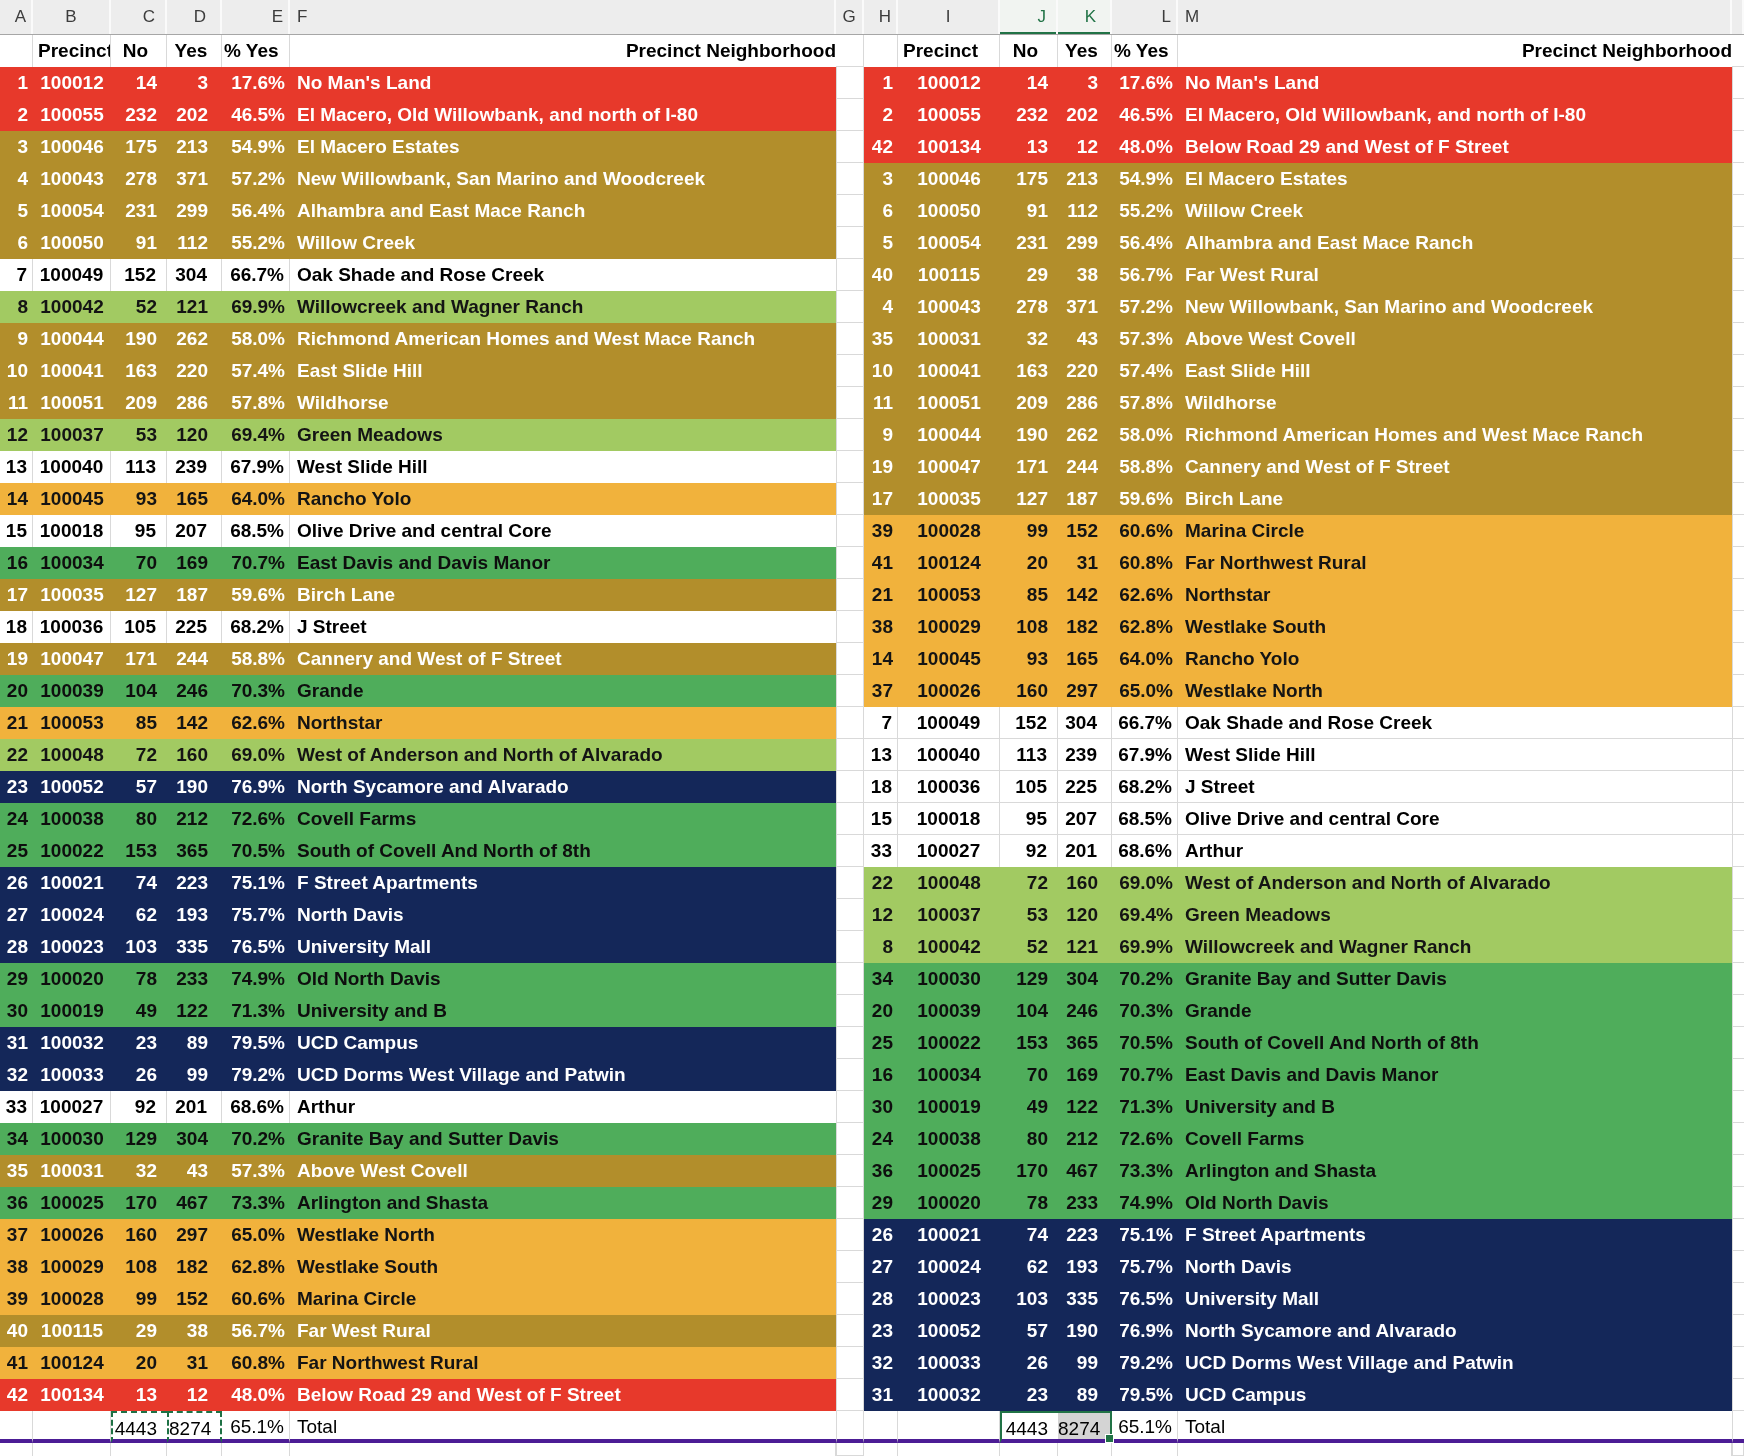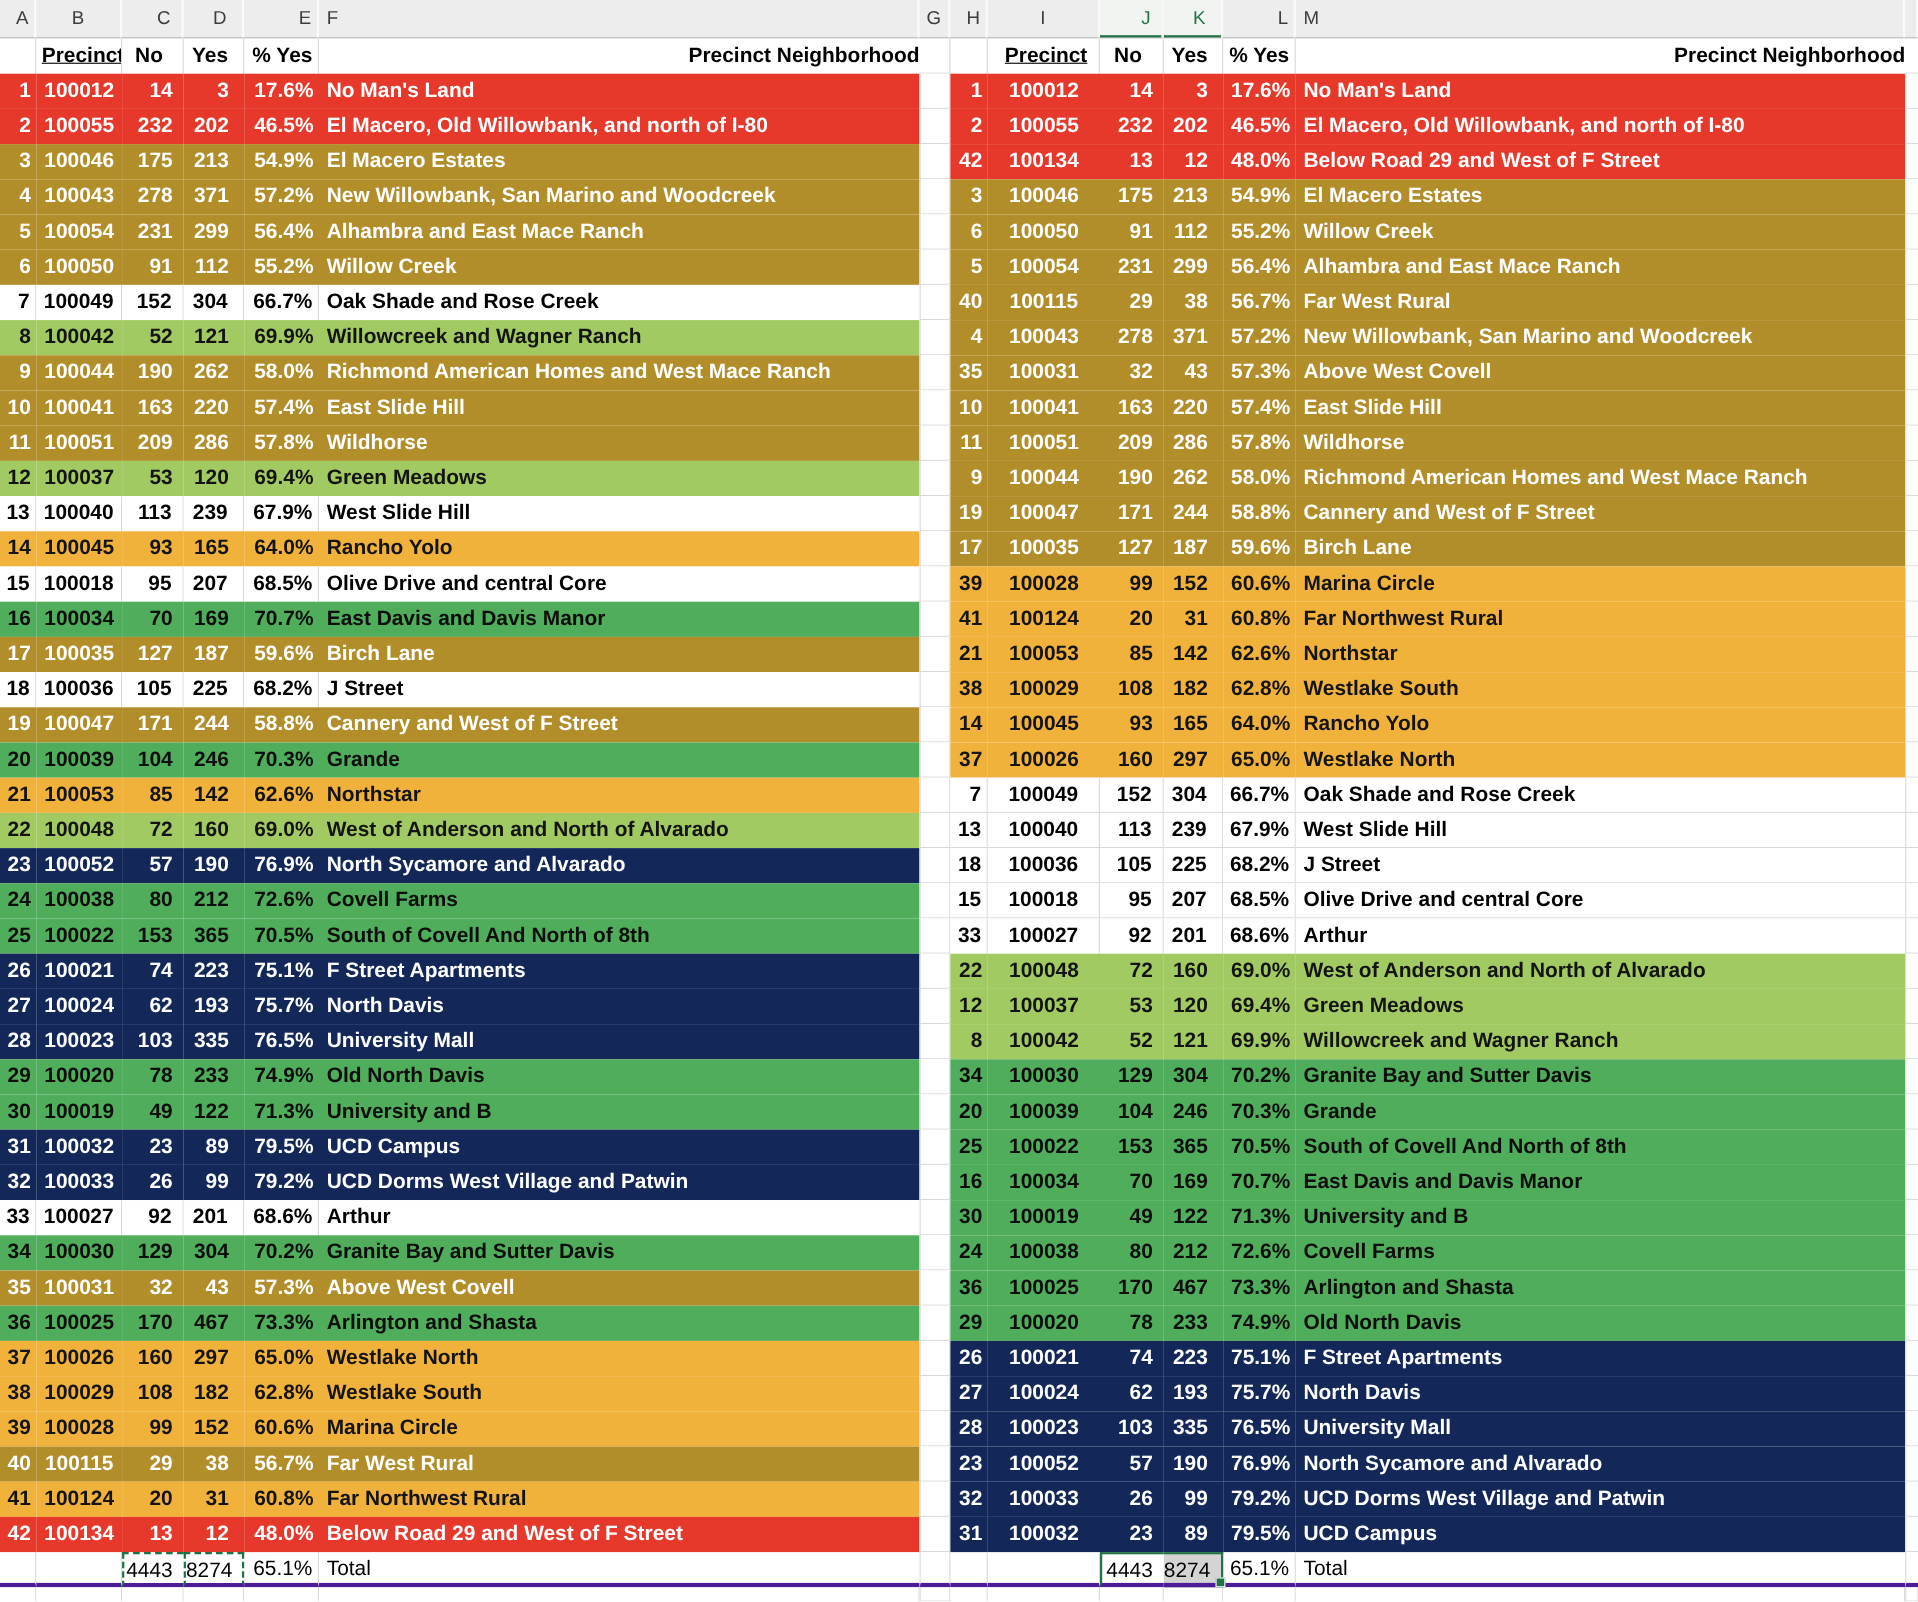--- a/index.html
+++ b/index.html
@@ -38,22 +38,22 @@
   .hdr-row .c-G{border-bottom:1px solid #D9D9D9;}
   .hdr-row .c-N{border-bottom:1px solid #D9D9D9;border-right:none;}
 
   
   .c-A,.c-H{text-align:right;padding-right:5px;}
   .c-B,.c-I{text-align:center;}
   .c-C,.c-J{text-align:right;padding-right:10px;}
   .c-D,.c-K{text-align:right;padding-right:14px;}
   .c-E,.c-L{text-align:right;padding-right:5px;}
   .c-F,.c-M{text-align:left;padding-left:7px;}
-  .hdr-row .c-B,.hdr-row .c-I{text-align:center;padding-left:5px;text-decoration:underline;}
-  .hdr-row .c-E,.hdr-row .c-L{text-align:right;padding-left:2px;}
+  .hdr-row .c-B,.hdr-row .c-I{text-align:left;padding-left:5px;}
+  .hdr-row .c-E,.hdr-row .c-L{text-align:left;padding-left:2px;}
   .hdr-row .c-C,.hdr-row .c-D,.hdr-row .c-J,.hdr-row .c-K{padding-right:6px;text-align:center;}
 
   
   .band-red{background:#E7392B;color:#fff;}
   .band-gold{background:#B28E2B;color:#fff;}
   .band-orange{background:#F1B23C;color:#141414;}
   .band-lightgreen{background:#A2CA62;color:#141414;}
   .band-green{background:#4FAD5B;color:#0E0E0E;}
   .band-navy{background:#142759;color:#fff;}
   .band-white{background:#fff;color:#000;border-right:1px solid #D9D9D9;}

